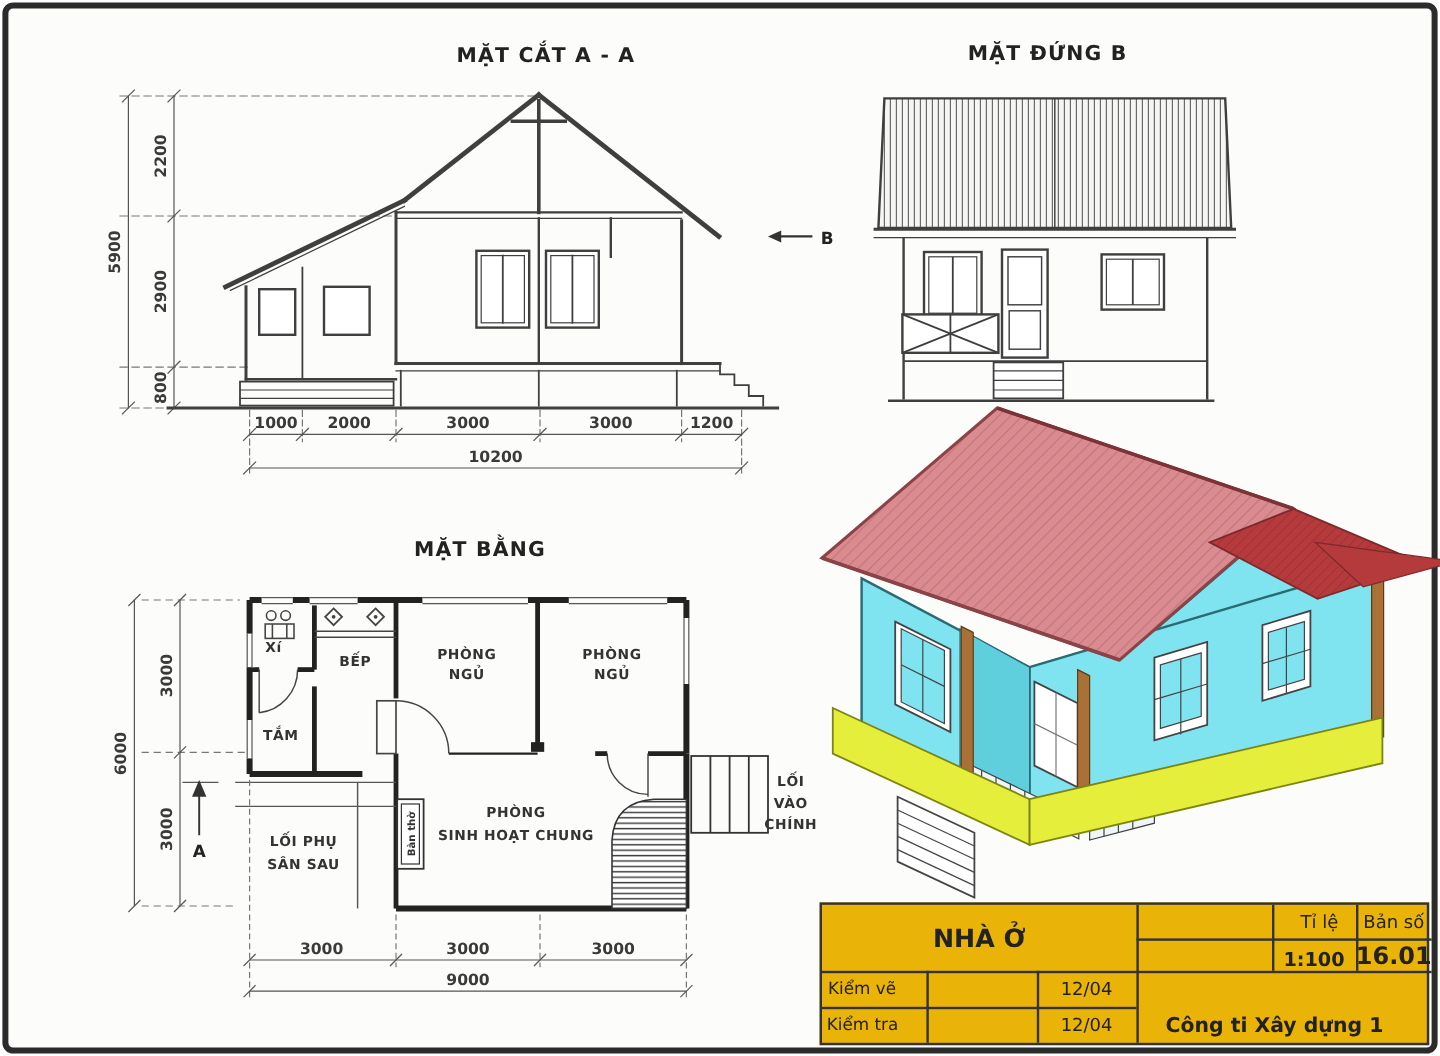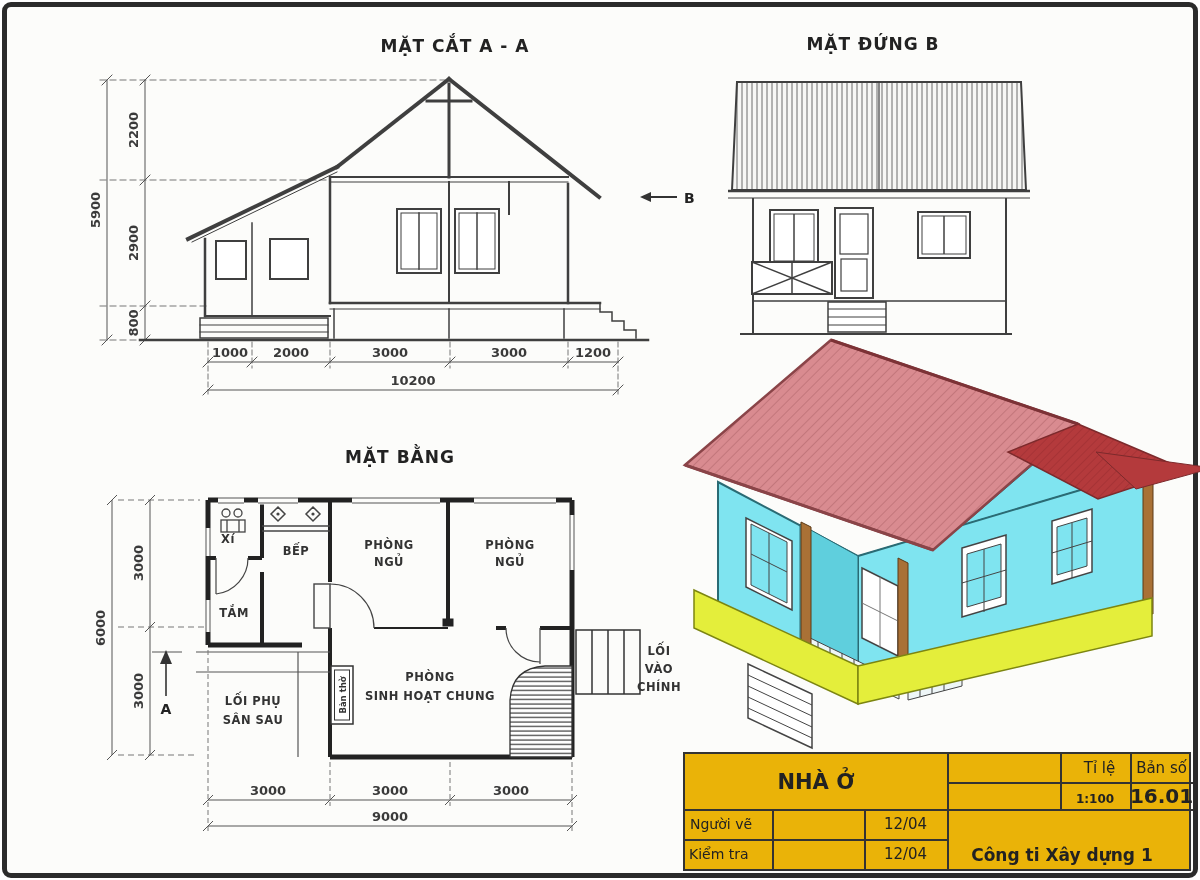--- a/index.html
+++ b/index.html
@@ -419,21 +419,21 @@
     <div class="vline" style="left:445px;top:0;width:1.5px;height:55px;"></div>
     <div class="vline" style="left:87px;top:55px;width:1.5px;height:60px;"></div>
     <div class="vline" style="left:179px;top:55px;width:1.5px;height:60px;"></div>
     <div class="hline" style="left:262px;top:28px;width:246px;height:1.5px;"></div>
     <div class="hline" style="left:0;top:55px;width:508px;height:1.5px;"></div>
     <div class="hline" style="left:0;top:85px;width:262px;height:1.5px;"></div>
 
     <div class="cell" style="left:0;top:0;width:262px;height:55px;font-size:21px;font-weight:bold;">NHÀ Ở</div>
     <div class="cell" style="left:375px;top:0;width:79px;height:28px;font-size:15px;">Tỉ lệ</div>
     <div class="cell" style="left:445px;top:0;width:63px;height:28px;font-size:15px;text-align:right;">Bản số</div>
-    <div class="cell" style="left:375px;top:28px;width:70px;height:34px;font-size:12px;font-weight:600;">1:100</div>
+    <div class="cell" style="left:375px;top:28px;width:70px;height:34px;font-size:16px;font-weight:600;">1:100</div>
     <div class="cell" style="left:445px;top:28px;width:63px;height:27px;font-size:20px;font-weight:600;">16.01</div>
-    <div class="cell" style="left:0;top:55px;width:87px;height:30px;font-size:14px;justify-content:flex-start;padding-left:5px;">Người vẽ</div>
+    <div class="cell" style="left:0;top:55px;width:87px;height:30px;font-size:14px;justify-content:flex-start;padding-left:5px;">Kiểm vẽ</div>
     <div class="cell" style="left:179px;top:55px;width:83px;height:30px;font-size:15px;">12/04</div>
     <div class="cell" style="left:0;top:85px;width:87px;height:30px;font-size:14px;justify-content:flex-start;padding-left:4px;">Kiểm tra</div>
     <div class="cell" style="left:179px;top:85px;width:83px;height:30px;font-size:15px;">12/04</div>
     <div class="cell" style="left:254px;top:55px;width:246px;height:60px;font-size:17px;font-weight:600;margin-top:16px;">Công ti Xây dựng 1</div>
   </div>
 </div>
 
 </body></html>

